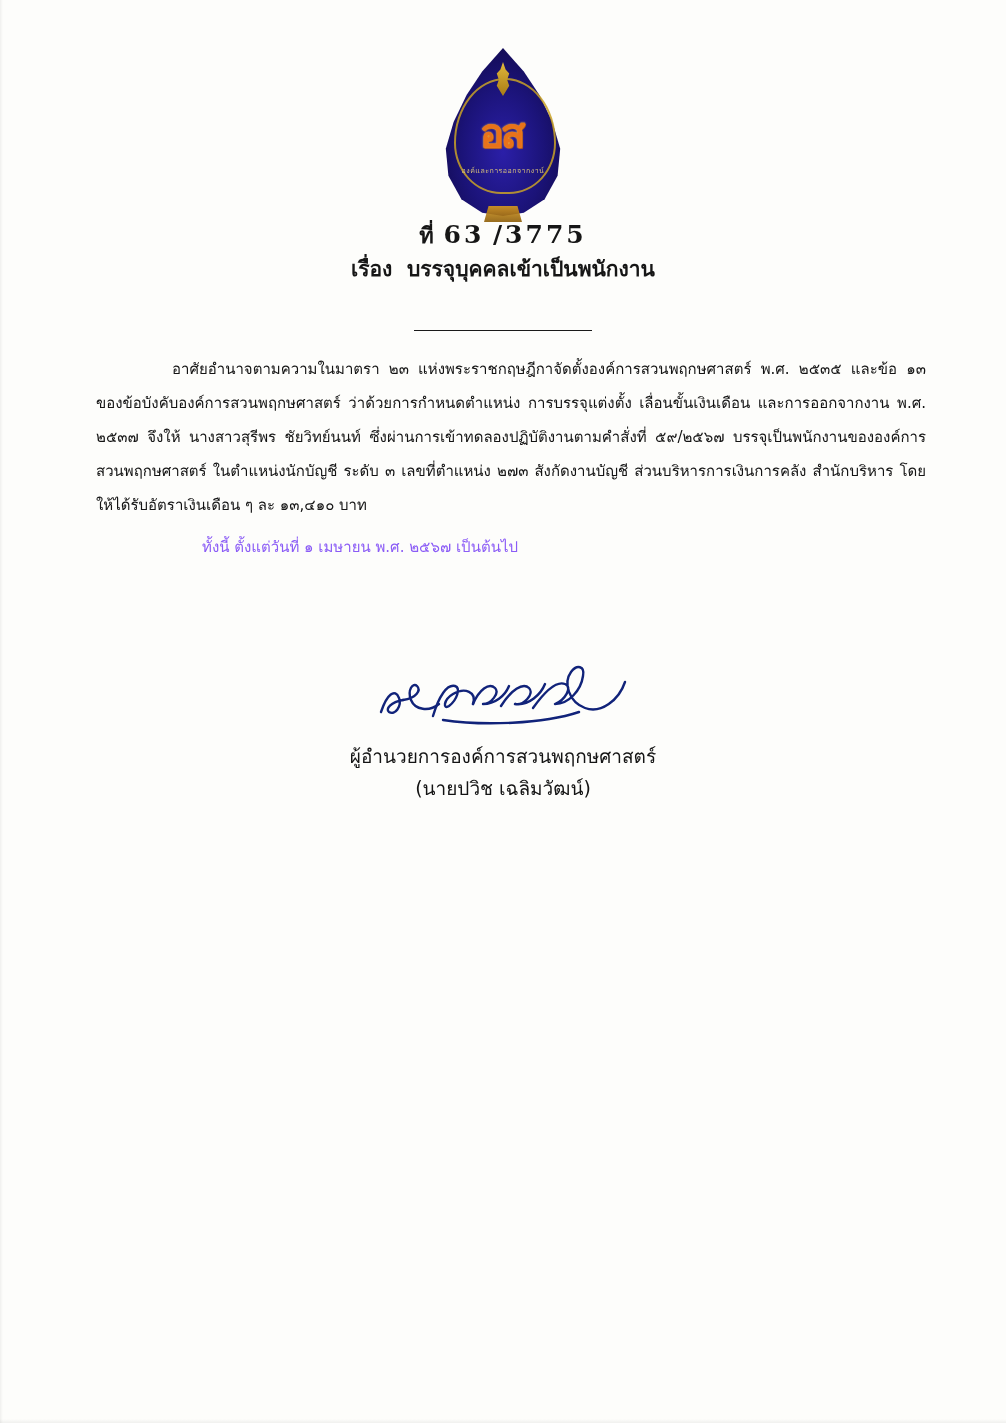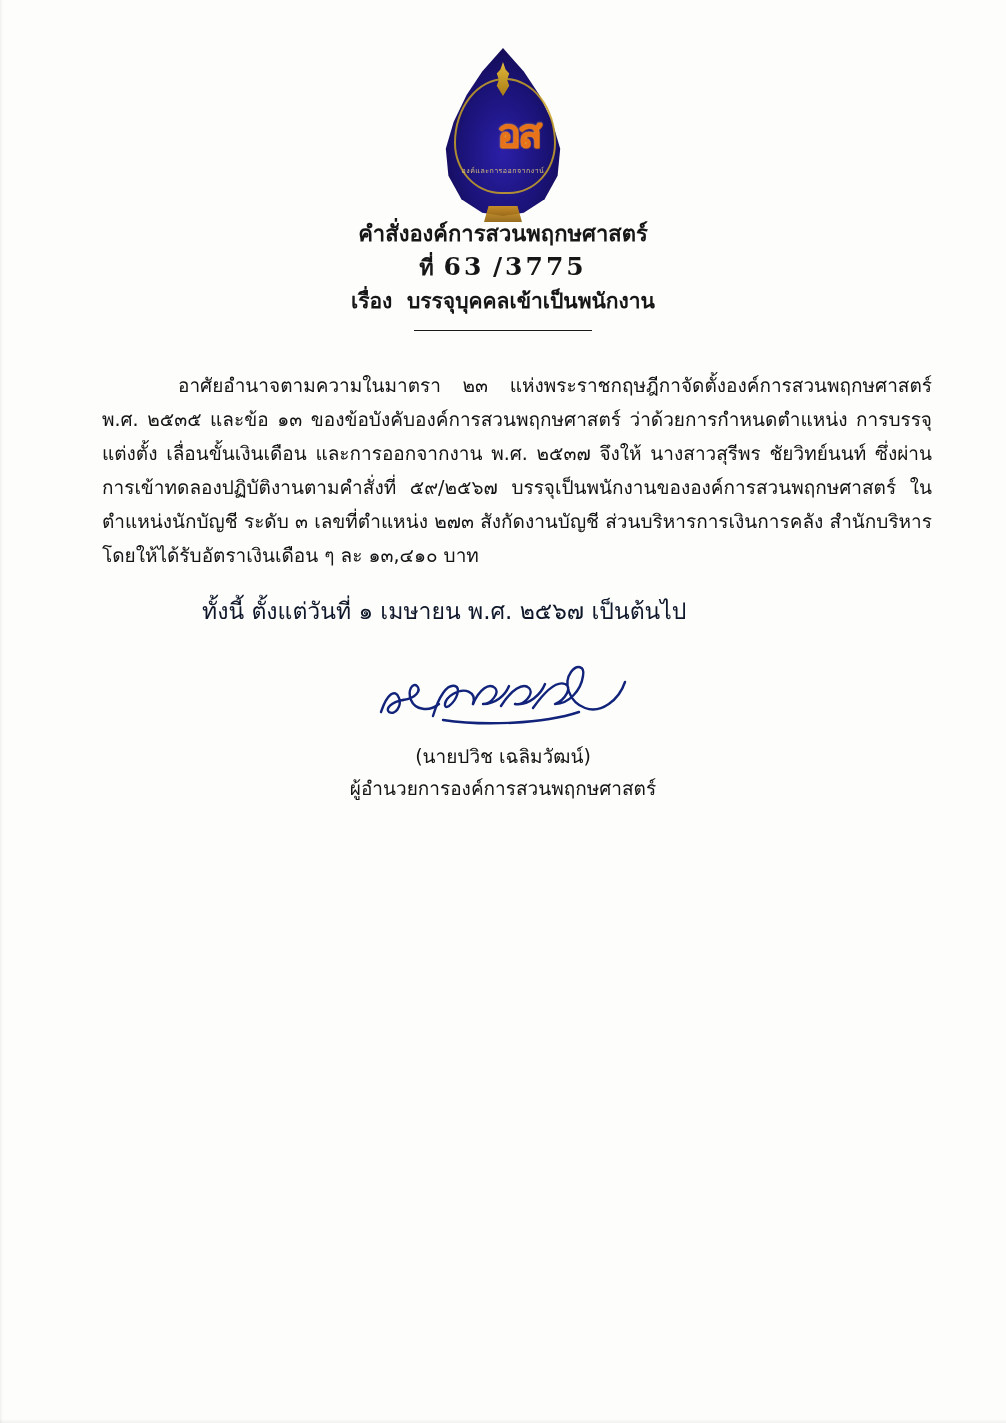--- a/index.html
+++ b/index.html
@@ -64,21 +64,21 @@
     position: absolute;
     left: 62px;
     top: 14px;
     width: 26px;
     height: 34px;
     background: linear-gradient(#e2b93b, #a87b16);
     clip-path: polygon(50% 0%, 60% 22%, 74% 34%, 66% 52%, 74% 70%, 50% 100%, 26% 70%, 34% 52%, 26% 34%, 40% 22%);
   }
   .emblem .monogram {
     position: absolute;
-    left: 58px;
+    left: 41px;
     top: 56px;
     width: 64px;
     height: 58px;
     color: #e8721a;
     font-family: "DejaVu Serif", "Liberation Serif", serif;
     font-size: 40px;
     font-weight: bold;
     line-height: 58px;
     text-align: center;
     text-shadow: 0 0 2px #f7c94b, 1px 1px 0 #b8490a;
@@ -142,45 +142,44 @@
     position: absolute;
     top: 330px;
     left: 414px;
     width: 178px;
     border-top: 1.5px solid #1a1a1a;
   }
 
   
   .body-text {
     position: absolute;
-    top: 368px;
+    top: 352px;
     left: 96px;
     width: 830px;
-    font-size: 19px;
+    font-size: 15px;
     line-height: 34px;
     color: #141414;
     text-align: justify;
     text-justify: inter-word;
-    margin-left: 6px;
   }
   .body-text p {
     margin: 0;
   }
   .body-text p.indent {
     text-indent: 76px;
   }
 
   .effective {
     position: absolute;
-    top: 594px;
+    top: 530px;
     left: 96px;
     width: 830px;
-    font-size: 23px;
-    line-height: 34px;
-    color: #0f172a;
+    font-size: 15px;
+    line-height: 34px;
+    color: #8b5cf6;
     text-indent: 106px;
   }
 
   .issued {
     position: absolute;
     top: 614px;
     left: 96px;
     width: 830px;
     font-size: 19.5px;
     line-height: 34px;
@@ -247,21 +246,20 @@
       <div class="drop"></div>
       <div class="inner-ring"></div>
       <div class="crown"></div>
       <div class="monogram">อส</div>
       <div class="ribbon">องค์และการออกจากงาน์</div>
       <div class="base"></div>
     </div>
   </div>
 
   <div class="header">
-    <div class="title-line">คำสั่งองค์การสวนพฤกษศาสตร์</div>
     <div class="order-no">
       <span>ที่</span>
       <span class="num">63</span>
       <span class="num">/3775</span>
     </div>
     <div class="subject">
       <span>เรื่อง</span>&nbsp;&nbsp;<span>บรรจุบุคคลเข้าเป็นพนักงาน</span>
     </div>
   </div>
 
@@ -282,17 +280,17 @@
         <path d="M60 56 C66 36, 74 24, 82 26 C88 28, 84 40, 76 46 C70 50, 70 40, 80 34 C92 27, 104 32, 100 44"></path>
         <path d="M100 44 C106 30, 116 22, 122 28 C127 33, 118 44, 110 44 C122 44, 132 36, 136 26"></path>
         <path d="M128 46 C138 30, 150 22, 156 28 C162 34, 150 46, 142 44 C156 46, 168 34, 172 24"></path>
         <path d="M160 48 C170 34, 182 20, 192 24 C200 27, 192 40, 182 44 C196 44, 208 30, 210 16 C212 6, 204 4, 198 12 C190 23, 196 42, 212 48 C228 54, 246 40, 252 22"></path>
         <path d="M70 60 C110 66, 170 64, 206 52"></path>
       </g>
     </svg>
   </div>
 
   <div class="signer">
+    <div>ผู้อำนวยการองค์การสวนพฤกษศาสตร์</div>
     <div>(นายปวิช  เฉลิมวัฒน์)</div>
-    <div>ผู้อำนวยการองค์การสวนพฤกษศาสตร์</div>
   </div>
 
 </div>
 
 </body></html>

